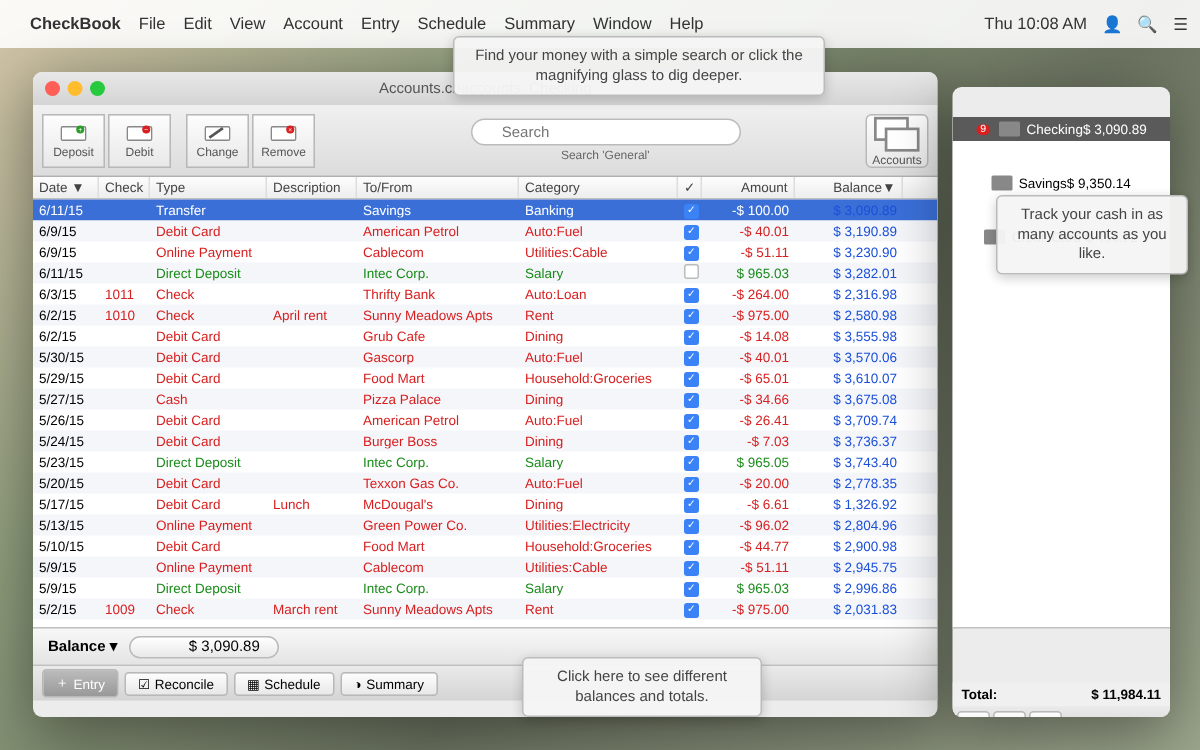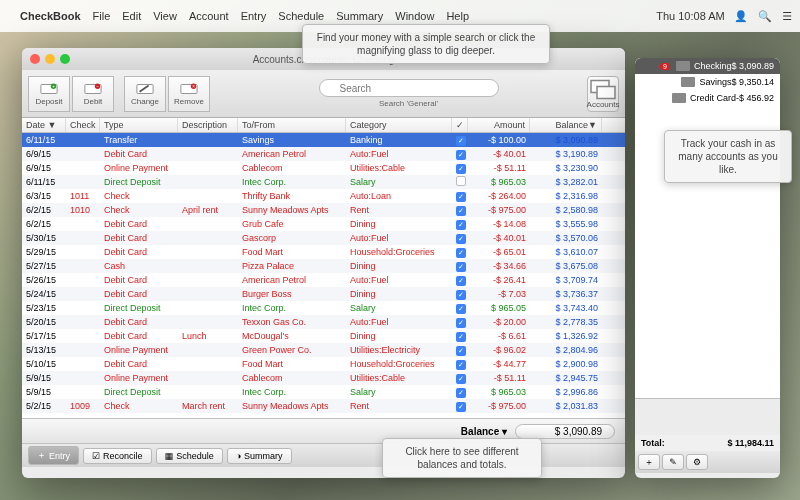--- a/index.html
+++ b/index.html
@@ -17,21 +17,21 @@
 .tra-r{background:#ff5f56;}
 .tra-y{background:#ffbd2e;}
 .tra-g{background:#27c93f;}
 .title-text{position:absolute;left:50%;transform:translateX(-50%);}
 .toolbar{height:48px;background:linear-gradient(#f0f0f0,#dcdcdc);border-bottom:1px solid #b0b0b0;display:flex;align-items:center;padding:0 6px;gap:2px;}
 .tbtn{width:42px;height:36px;background:linear-gradient(#fdfdfd,#e8e8e8);border:1px solid #b8b8b8;border-radius:0;display:flex;flex-direction:column;align-items:center;justify-content:center;font-size:8px;color:#555;}
 .tbtn .icon{width:18px;height:14px;margin-bottom:1px;}
 .search-wrap{flex:1;display:flex;flex-direction:column;align-items:center;margin-left:20px;}
 .search{width:180px;height:18px;border-radius:9px;border:1px solid #bbb;padding:0 8px 0 20px;font-size:10px;background:#fff;}
 .search-label{font-size:8px;color:#666;margin-top:2px;}
-.accounts-btn{width:32px;height:36px;background:linear-gradient(#fdfdfd,#e8e8e8);border:1px solid #b8b8b8;border-radius:4px;display:flex;flex-direction:column;align-items:center;justify-content:center;font-size:8px;color:#555;}
+.accounts-btn{width:42px;height:36px;background:linear-gradient(#fdfdfd,#e8e8e8);border:1px solid #b8b8b8;border-radius:4px;display:flex;flex-direction:column;align-items:center;justify-content:center;font-size:8px;color:#555;}
 .table-wrap{height:300px;overflow:hidden;background:#fff;}
 .thead{display:flex;background:linear-gradient(#fdfdfd,#ededed);border-bottom:1px solid #c0c0c0;font-size:9px;color:#444;}
 .thead div{padding:2px 4px;border-right:1px solid #ddd;}
 .row{display:flex;font-size:9px;height:14px;align-items:center;}
 .row div{padding:0 4px;overflow:hidden;white-space:nowrap;}
 .row.alt{background:#f4f6fa;}
 .row.sel{background:#3b6fd8;color:#fff;}
 .c-date{width:44px;}
 .c-check{width:34px;}
 .c-type{width:78px;}
@@ -39,38 +39,38 @@
 .c-to{width:108px;}
 .c-cat{width:106px;}
 .c-chk{width:16px;text-align:center;}
 .c-amt{width:62px;text-align:right;}
 .c-bal{width:72px;text-align:right;padding-right:6px;}
 .red{color:#d82020;}
 .green{color:#1a8c1a;}
 .blue{color:#1a4fd8;}
 .chk{display:inline-block;width:10px;height:10px;border-radius:2px;background:#3b82f6;color:#fff;font-size:7px;line-height:10px;text-align:center;}
 .chk-off{background:#fff;border:1px solid #bbb;}
-.footer1{height:22px;background:linear-gradient(#f8f8f8,#e4e4e4);border-top:1px solid #c0c0c0;display:flex;align-items:center;justify-content:flex-end;padding:12px 10px;font-size:10px;gap:8px;}
+.footer1{height:22px;background:linear-gradient(#f8f8f8,#e4e4e4);border-top:1px solid #c0c0c0;display:flex;align-items:center;padding:12px 10px;font-size:10px;gap:8px;}
 .balance-pill{background:linear-gradient(#fff,#e8e8e8);border:1px solid #bbb;border-radius:10px;padding:1px 12px;font-size:10px;min-width:100px;text-align:right;}
 .footer2{height:24px;background:linear-gradient(#eaeaea,#d4d4d4);border-top:1px solid #c0c0c0;display:flex;align-items:center;padding:0 6px;gap:4px;font-size:9px;}
 .tabbtn{background:linear-gradient(#fdfdfd,#e8e8e8);border:1px solid #b8b8b8;border-radius:3px;padding:2px 8px;display:flex;align-items:center;gap:3px;}
 .tabbtn.active{background:linear-gradient(#bbb,#999);color:#fff;}
 .side-list{background:#fff;height:340px;}
-.acct-row{display:flex;justify-content:flex-end;padding:3px 6px;font-size:9px;align-items:center;}
+.acct-row{display:flex;justify-content:center;padding:3px 6px;font-size:9px;align-items:center;margin-top:20px;}
 .acct-row.sel{background:#5a5a5a;color:#fff;}
 .acct-left{display:flex;align-items:center;gap:4px;}
 .acct-icon{width:14px;height:10px;background:#888;border-radius:1px;}
 .side-footer{border-top:1px solid #c0c0c0;}
 .side-total{display:flex;justify-content:space-between;padding:3px 6px;font-size:9px;font-weight:bold;background:#f0f0f0;margin-top:36px;}
 .side-btns{display:flex;gap:2px;padding:3px;background:linear-gradient(#eaeaea,#d4d4d4);}
 .side-btns div{width:22px;height:16px;background:linear-gradient(#fdfdfd,#e8e8e8);border:1px solid #b8b8b8;border-radius:3px;font-size:9px;text-align:center;line-height:14px;}
 .tooltip{position:absolute;background:rgba(245,245,245,0.96);border:1px solid #bbb;border-radius:4px;padding:6px 10px;font-size:10px;color:#444;box-shadow:0 2px 8px rgba(0,0,0,0.2);text-align:center;line-height:1.3;}
 .tip1{left:302px;top:24px;width:248px;}
 .tip2{left:664px;top:130px;width:128px;}
-.tip3{left:382px;top:438px;width:160px;}
+.tip3{left:348px;top:438px;width:160px;}
 .badge{display:inline-block;background:#d82020;color:#fff;border-radius:6px;font-size:7px;padding:0 3px;margin-right:2px;}
 </style>
 </head>
 <body>
 
 <div class="menubar">
   <div class="menubar-left">
     <span></span>
     <b>CheckBook</b>
     <span>File</span>

